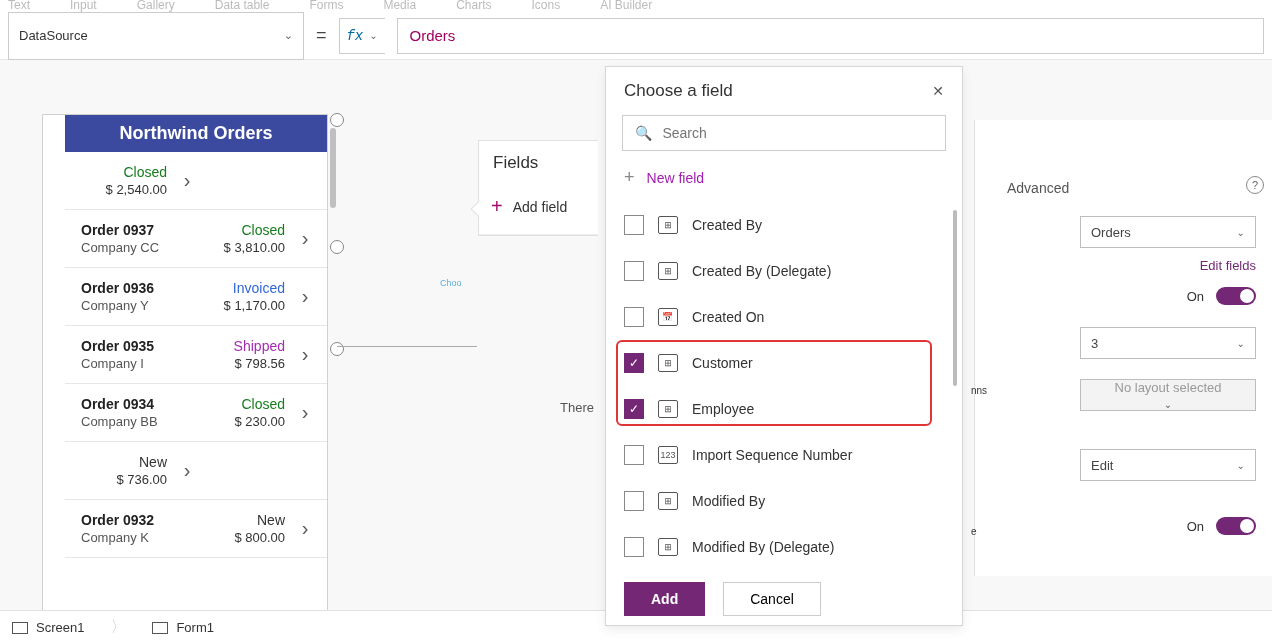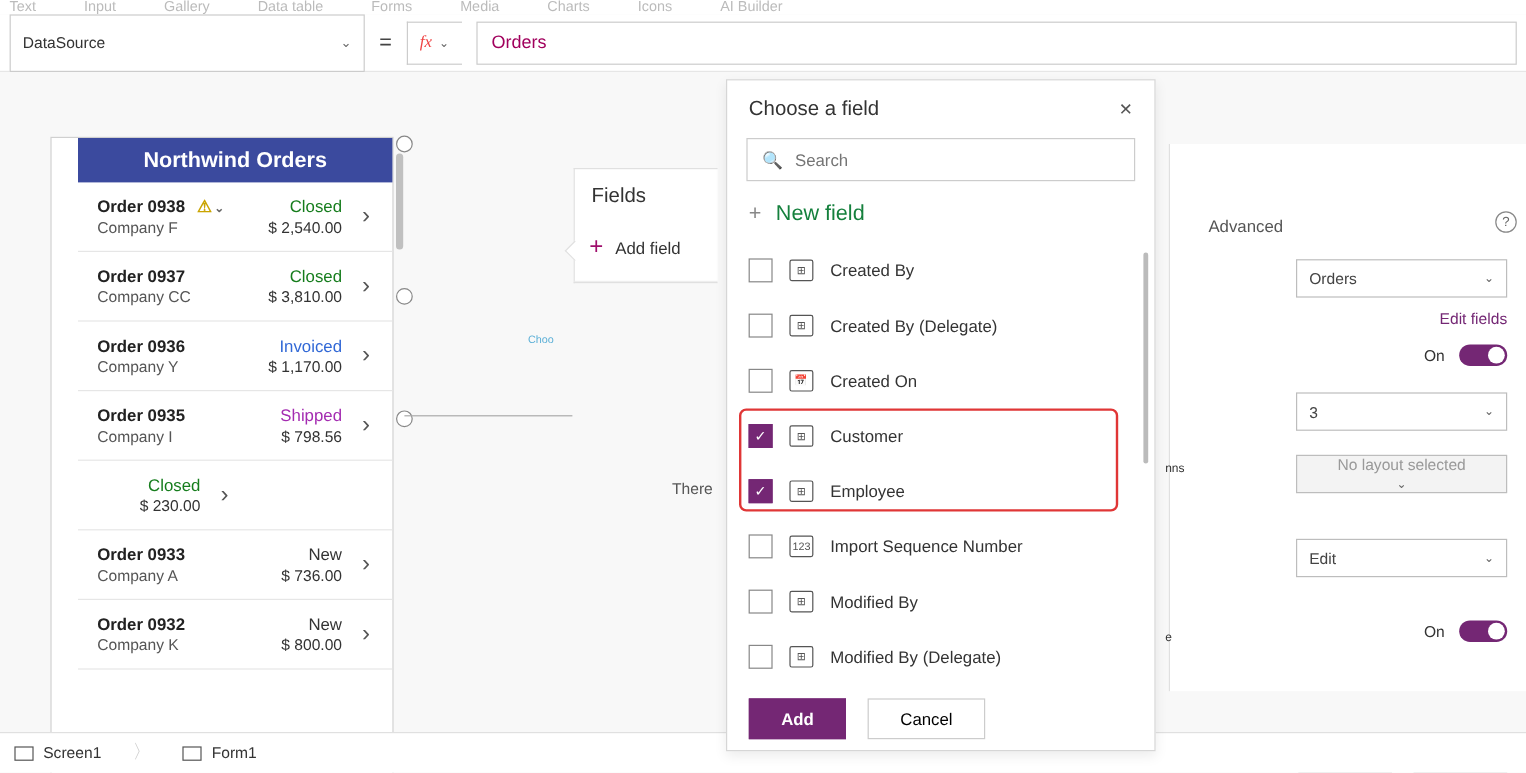--- a/index.html
+++ b/index.html
@@ -6,21 +6,21 @@
 body { width: 1272px; height: 644px; background: #f5f5f5; position: relative; overflow: hidden; font-size: 13px; color: #333; }
 
 .topbar { height: 12px; background: #fff; display:flex; align-items:flex-end; padding:0 8px; gap:40px; overflow:hidden; border-bottom:0; }
 .topbar .tbitem { font-size:12px; color:#555; opacity:.4; }
 
 .formula-row { height:48px; background:#fff; display:flex; align-items:center; padding:6px 8px; gap:12px; border-bottom:1px solid #e6e6e6; }
 .prop-selector { width:296px; height:48px; border:1px solid #ccc; display:flex; align-items:center; justify-content:space-between; padding:0 10px; background:#fff; }
 .prop-selector span.caret { color:#666; font-size:11px; }
 .eq { font-size:18px; color:#444; }
 .fx { width:46px; height:36px; border:1px solid #ccc; display:flex; align-items:center; justify-content:center; gap:6px; border-right:none;}
-.fx .fxtxt { font-style:italic; font-family:Liberation Serif, serif; font-size:14px; color:#ef4444;text-align:right;}
+.fx .fxtxt { font-style:italic; font-family:Liberation Mono, monospace; font-size:14px; color:#0369a1;text-align:right;}
 .fx .caret { font-size:10px; color:#666;}
 .formula { flex:1; height:36px; border:1px solid #ccc; display:flex; align-items:center; padding:0 12px; color:#a1005d; font-family:Consolas, monospace; font-size:15px;}
 
 .canvas-area { position:absolute; left:0; top:60px; right:0; bottom:34px; background:#f8f8f8; }
 
 
 .gallery { position:absolute; left:42px; top:54px; width:286px; background:#fff; border:1px solid #d0d0d0; height:598px;padding-left:22px; }
 .gallery-header { background:#3b4a9e; color:#fff; font-size:18px; font-weight:600; text-align:center; padding:8px 0; }
 .order-item { height:58px; border-bottom:1px solid #e6e6e6; display:flex; align-items:center; padding:4px 10px 4px 16px; position:relative;}
 .order-item .col1 { flex:1; }
@@ -59,21 +59,21 @@
 
 .popup { position:absolute; left:605px; top:6px; width:358px; height:560px; background:#fff; border:1px solid #d6d6d6; box-shadow:0 4px 10px rgba(0,0,0,.08); z-index:5; display:flex; flex-direction:column;}
 .popup-hdr { display:flex; justify-content:space-between; align-items:center; padding:14px 18px 10px;}
 .popup-hdr h4 { font-size:17px; font-weight:500; color:#333;}
 .popup-hdr .x { font-size:14px; color:#555; cursor:pointer;}
 .popup-search { margin:4px 16px 10px; height:36px; border:1px solid #ccc; display:flex; align-items:center; padding:0 12px; gap:10px;}
 .popup-search input { border:none; outline:none; flex:1; font-size:14px; color:#666;}
 .popup-search .srch { color:#9f0e6c; font-size:14px;}
 .newfield { display:flex; align-items:center; gap:12px; padding:6px 18px 10px; cursor:pointer;}
 .newfield .plus { color:#888; font-size:18px; font-weight:300;}
-.newfield .txt { font-size:18px; color:#15803d;}
+.newfield .txt { font-size:14px; color:#a21caf;}
 
 .field-list { flex:1; overflow-y:auto; padding:4px 0 4px 0; position:relative;}
 .field-row { display:flex; align-items:center; height:46px; padding:0 18px; gap:14px; cursor:pointer;}
 .chkbox { width:20px; height:20px; border:1px solid #888; display:flex; align-items:center; justify-content:center; background:#fff;}
 .chkbox.checked { background:#742774; border-color:#742774; color:#fff; font-size:12px;}
 .ftype-icon { width:20px; height:18px; border:1px solid #555; display:flex; align-items:center; justify-content:center; font-size:9px; color:#555; border-radius:2px;}
 .frow-label { font-size:14px; color:#333;}
 .highlight-box { position:absolute; left:10px; top:142px; width:316px; height:86px; border:2px solid #e03636; border-radius:6px; pointer-events:none; }
 .scroll-ind { position:absolute; right:5px; top:12px; width:4px; height:176px; background:#bbb; border-radius:2px;}
 
@@ -142,24 +142,20 @@
     <span>Orders</span>
   </div>
 </div>
 
 <div class="canvas-area">
 
   <div class="gallery">
     <div class="gallery-header">Northwind Orders</div>
     <div id="galitems">
         <div class="order-item">
-          <div class="col1">
-            <div class="title">Order 0938 <span class="warn-icon">⚠</span><span class="down-caret">⌄</span></div>
-            <div class="sub">Company F</div>
-          </div>
           <div class="col2">
             <div class="status Closed">Closed</div>
             <div class="amount">$ 2,540.00</div>
           </div>
           <div class="chev">›</div>
         </div>
         <div class="order-item">
           <div class="col1">
             <div class="title">Order 0937</div>
             <div class="sub">Company CC</div>
@@ -186,31 +182,31 @@
             <div class="title">Order 0935</div>
             <div class="sub">Company I</div>
           </div>
           <div class="col2">
             <div class="status Shipped">Shipped</div>
             <div class="amount">$ 798.56</div>
           </div>
           <div class="chev">›</div>
         </div>
         <div class="order-item">
+          <div class="col1">
+            <div class="title">Order 0934</div>
+            <div class="sub">Company BB</div>
+          </div>
           <div class="col2">
             <div class="status Closed">Closed</div>
             <div class="amount">$ 230.00</div>
           </div>
           <div class="chev">›</div>
         </div>
         <div class="order-item">
-          <div class="col1">
-            <div class="title">Order 0933</div>
-            <div class="sub">Company A</div>
-          </div>
           <div class="col2">
             <div class="status New">New</div>
             <div class="amount">$ 736.00</div>
           </div>
           <div class="chev">›</div>
         </div>
         <div class="order-item">
           <div class="col1">
             <div class="title">Order 0932</div>
             <div class="sub">Company K</div>

